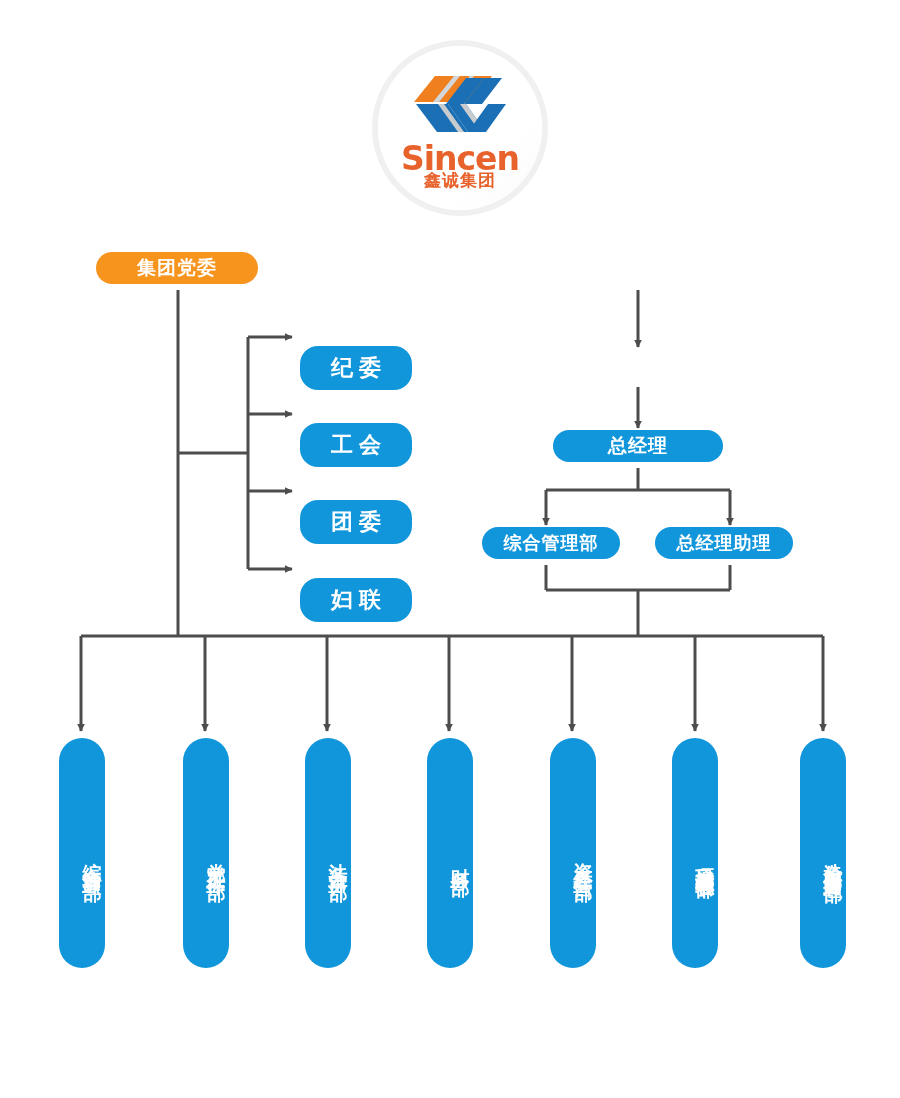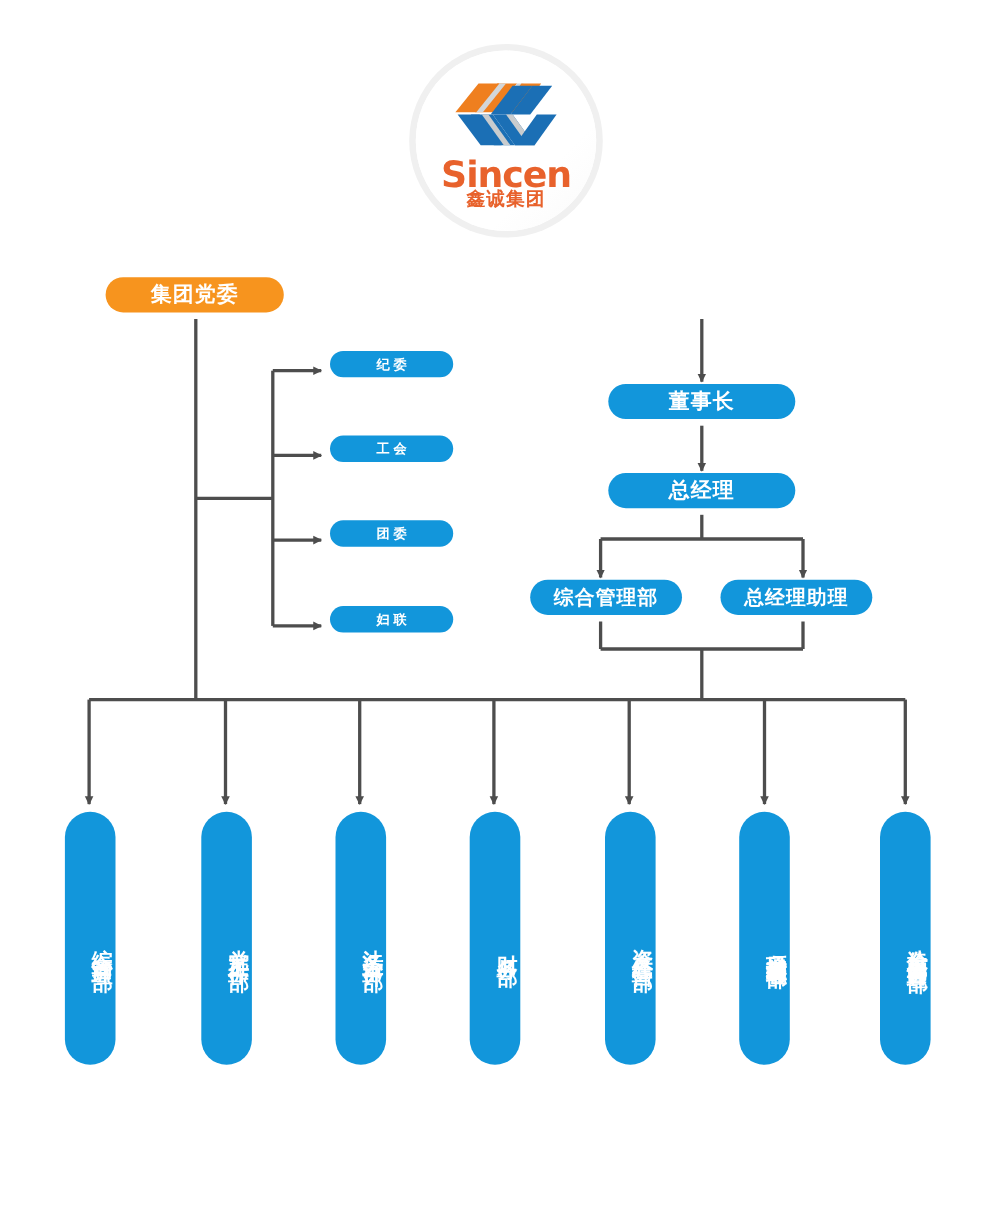--- a/index.html
+++ b/index.html
@@ -39,21 +39,21 @@
   .node{
     position:absolute;
     display:flex; align-items:center; justify-content:center;
     color:#ffffff; font-weight:700;
     text-align:center;
     font-family:"Liberation Sans","DejaVu Sans",sans-serif;
   }
   .node.orange{ background:#F7941E; }
   .node.blue{ background:#1296DB; }
   .node.pill{ border-radius:22px; height:32px; font-size:19px; letter-spacing:1px; }
-  .node.small{ border-radius:18px; height:24px; font-size:12px; }
+  .node.small{ border-radius:18px; height:44px; font-size:22px;margin-top:27px; }
   .node.vert{
     border-radius:24px;
     writing-mode:vertical-rl; text-orientation:upright;
     font-size:19px; letter-spacing:5px;
     align-items:flex-start; justify-content:center;
     padding-top:12px;
   }
 </style>
 </head>
 <body>
@@ -148,23 +148,20 @@
   </div>
 
   <div class="node blue small" style="left:300px; top:473px; width:112px;">
     <span>团 委</span>
   </div>
 
   <div class="node blue small" style="left:300px; top:551px; width:112px;">
     <span>妇 联</span>
   </div>
 
-  <div class="node blue pill" style="left:553px; top:349px; width:170px;">
-    <span>董事长</span>
-  </div>
 
   <div class="node blue pill" style="left:553px; top:430px; width:170px;">
     <span>总经理</span>
   </div>
 
   <div class="node blue pill" style="left:482px; top:527px; width:138px; font-size:18px;">
     <span>综合管理部</span>
   </div>
 
   <div class="node blue pill" style="left:655px; top:527px; width:138px; font-size:18px;">

